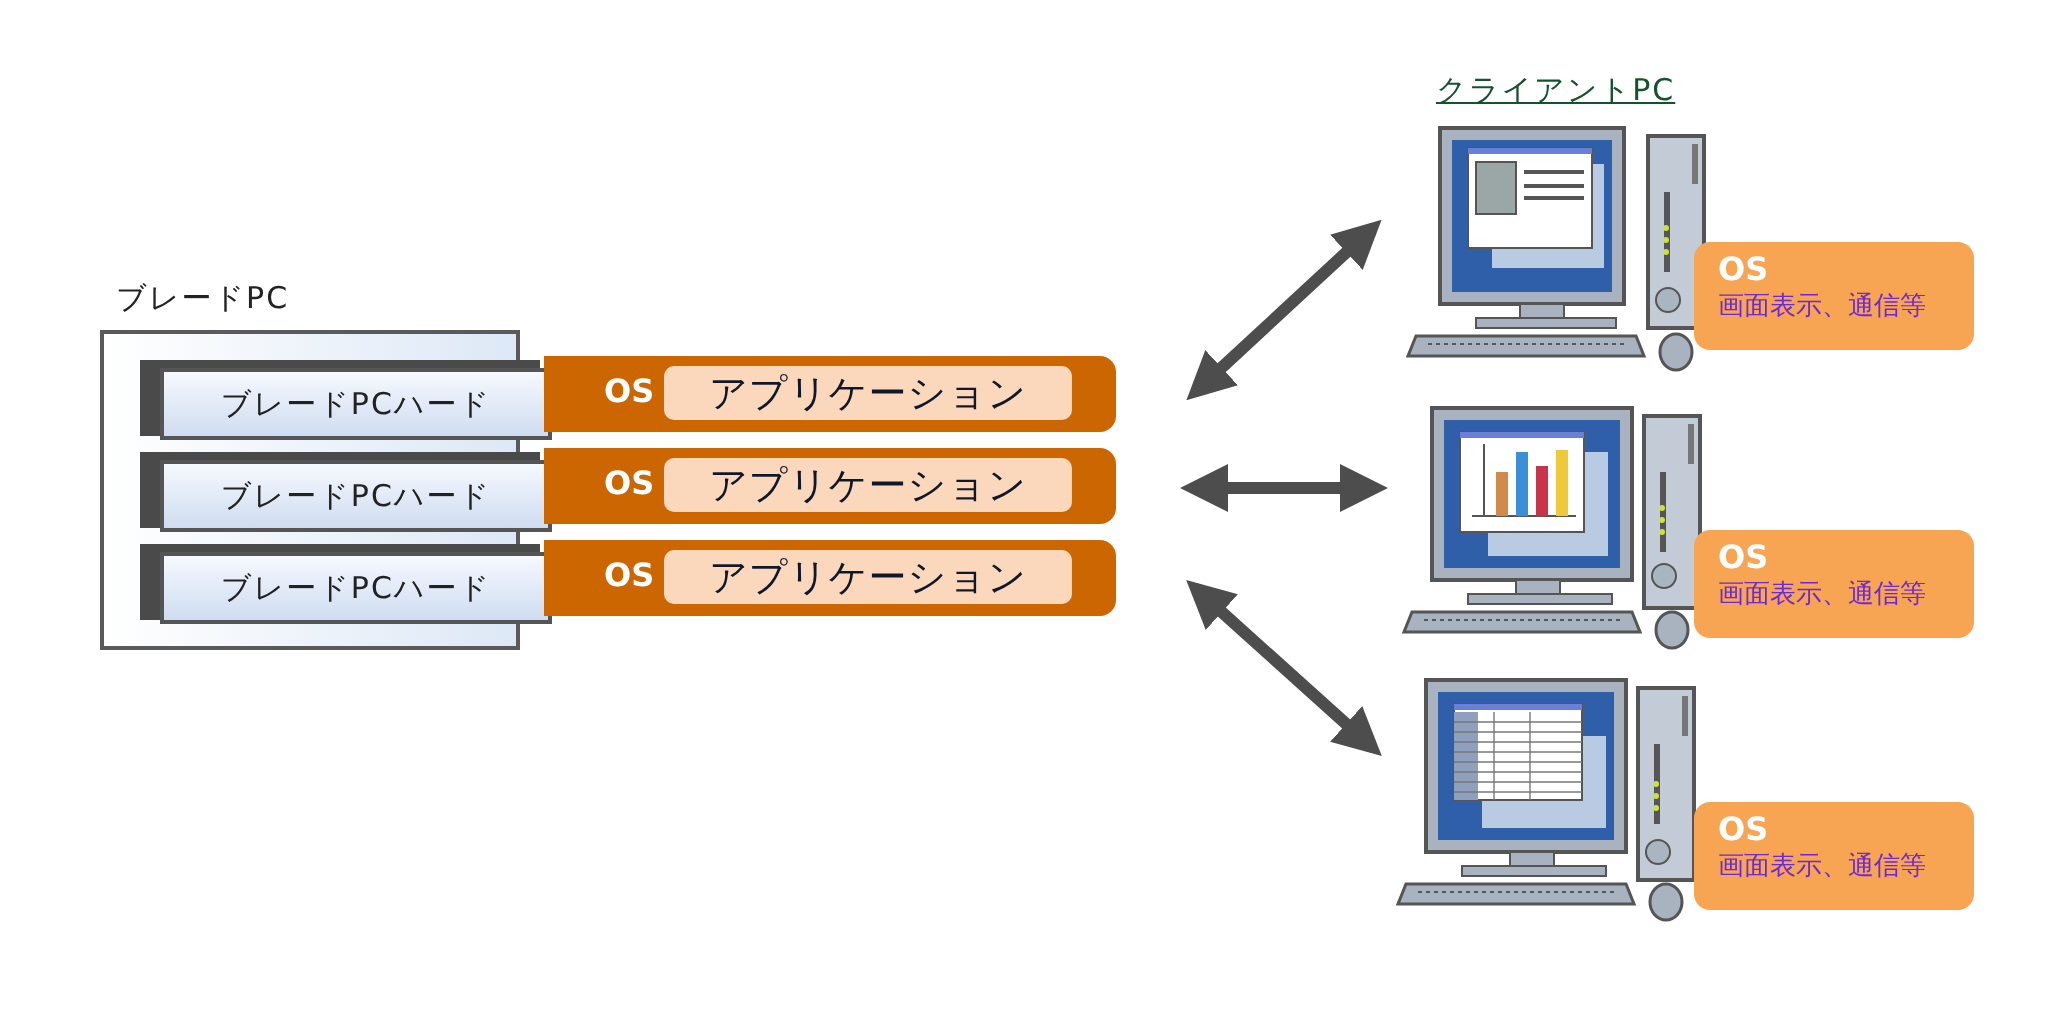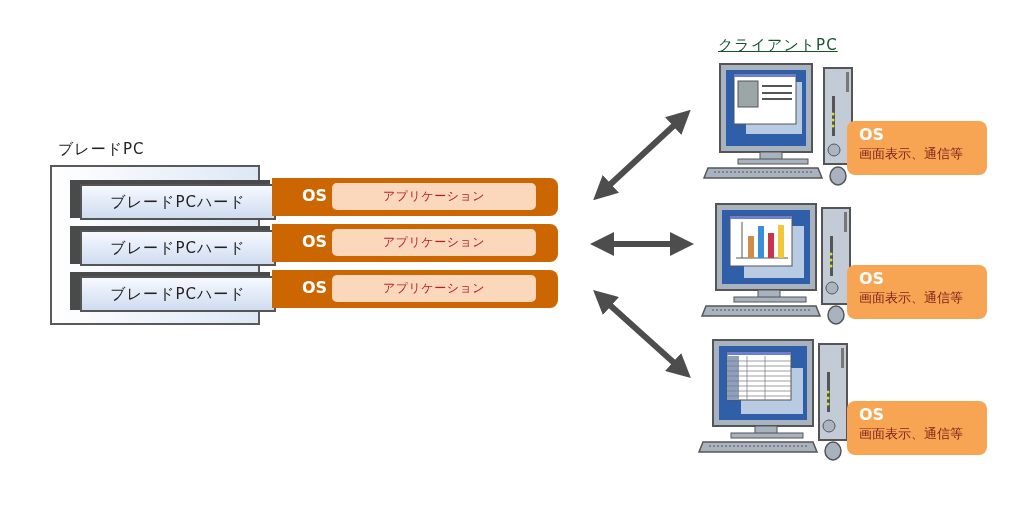--- a/index.html
+++ b/index.html
@@ -17,30 +17,30 @@
              background:linear-gradient(180deg,#f6f9ff 0%,#cfdcf0 100%);
              display:flex; align-items:center; justify-content:center;
              font-size:15px; letter-spacing:1px; color:#222; }
 
   .os-band { left:272px; width:286px; height:38px; background:#cc6600;
              border-radius:0 8px 8px 0; box-sizing:border-box; }
   .os-band .os-label { position:absolute; left:30px; top:8px; font-size:16px; font-weight:bold; color:#fff; }
   .os-band .app-box { position:absolute; left:60px; top:5px; width:204px; height:27px;
                       background:#fbd8bc; border-radius:5px;
                       display:flex; align-items:center; justify-content:center;
-                      font-size:12px; color:#b91c1c; letter-spacing:0.5px;font-family:Liberation Mono, monospace; }
+                      font-size:19px; color:#0f172a; letter-spacing:0.5px;font-family:Liberation Mono, monospace; }
 
   
   .client-title { left:718px; top:36px; font-size:15px; letter-spacing:1px; color:#14532d;text-decoration:underline; }
   .client { position:absolute; width:290px; height:130px; }
   .client svg { position:absolute; left:0; top:0; }
   .os-note { position:absolute; left:147px; width:140px; height:54px; background:#f7a552;
              border-radius:8px; box-sizing:border-box; padding:4px 0 0 12px; }
   .os-note .n-os { font-size:16px; font-weight:bold; color:#fff; line-height:20px; display:block; }
-  .os-note .n-desc { font-size:13px; color:#7f1d1d; line-height:18px; display:block; }
+  .os-note .n-desc { font-size:13px; color:#6d28d9; line-height:18px; display:block; }
 </style>
 </head>
 <body>
 
 <div class="abs blade-title">ブレードPC</div>
 <div class="abs blade-frame"></div>
 
 <div class="abs hw-shadow" style="left:70px;top:180px;"></div>
 <div class="abs hw-card" style="left:80px;top:184px;">ブレードPCハード</div>
 <div class="abs os-band" style="top:178px;">

